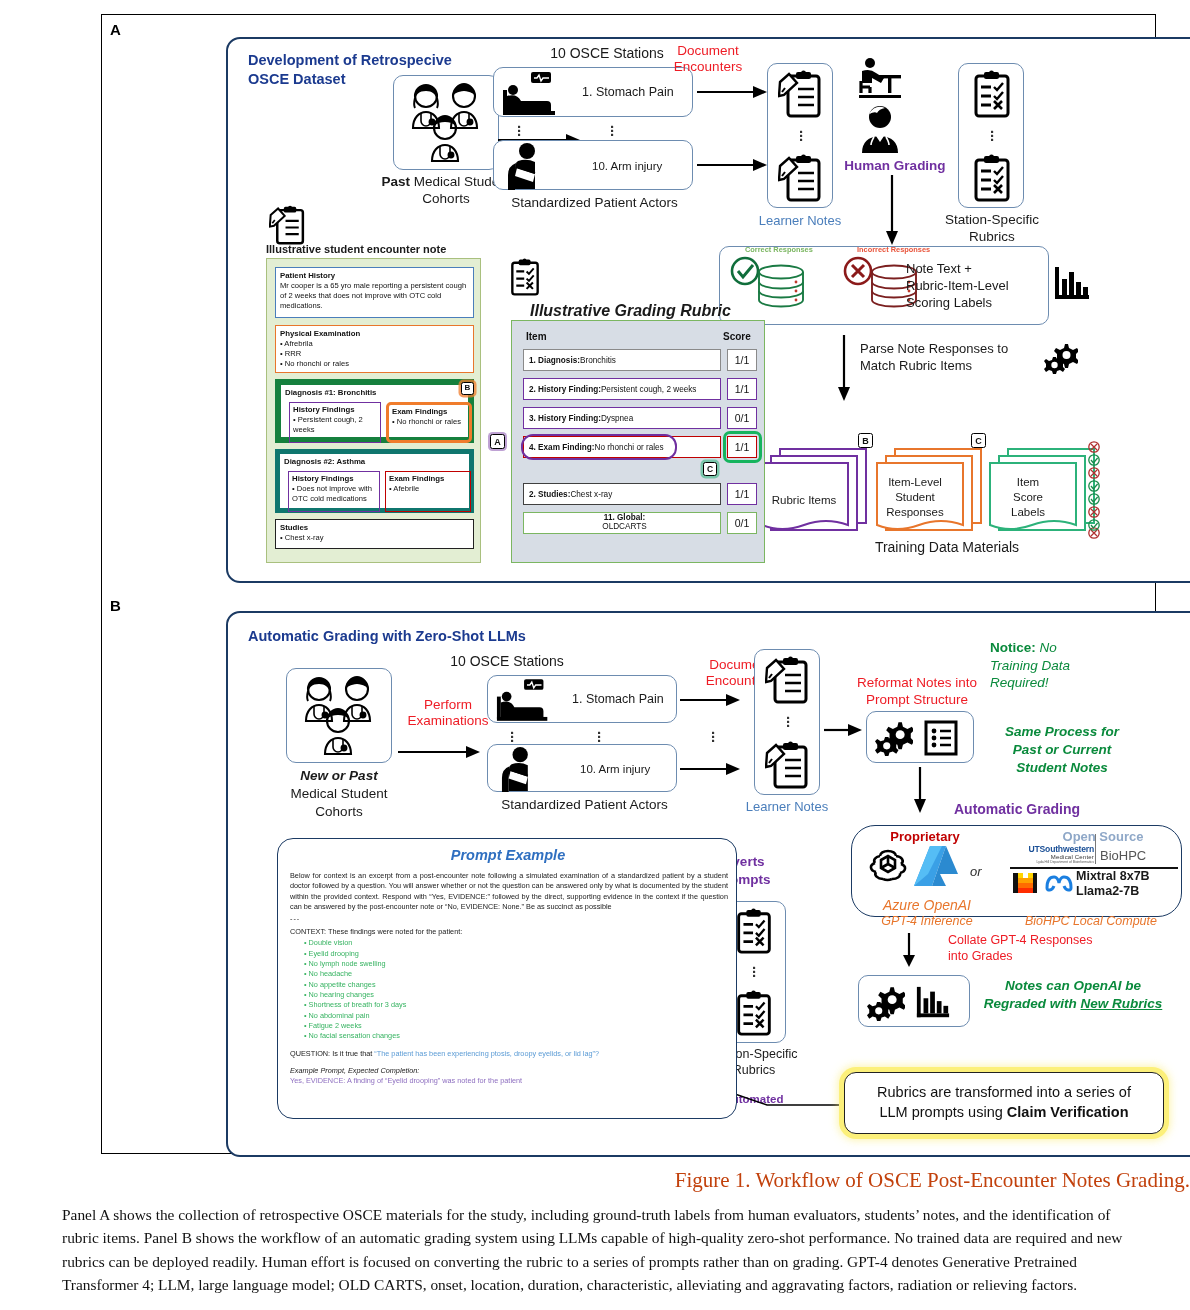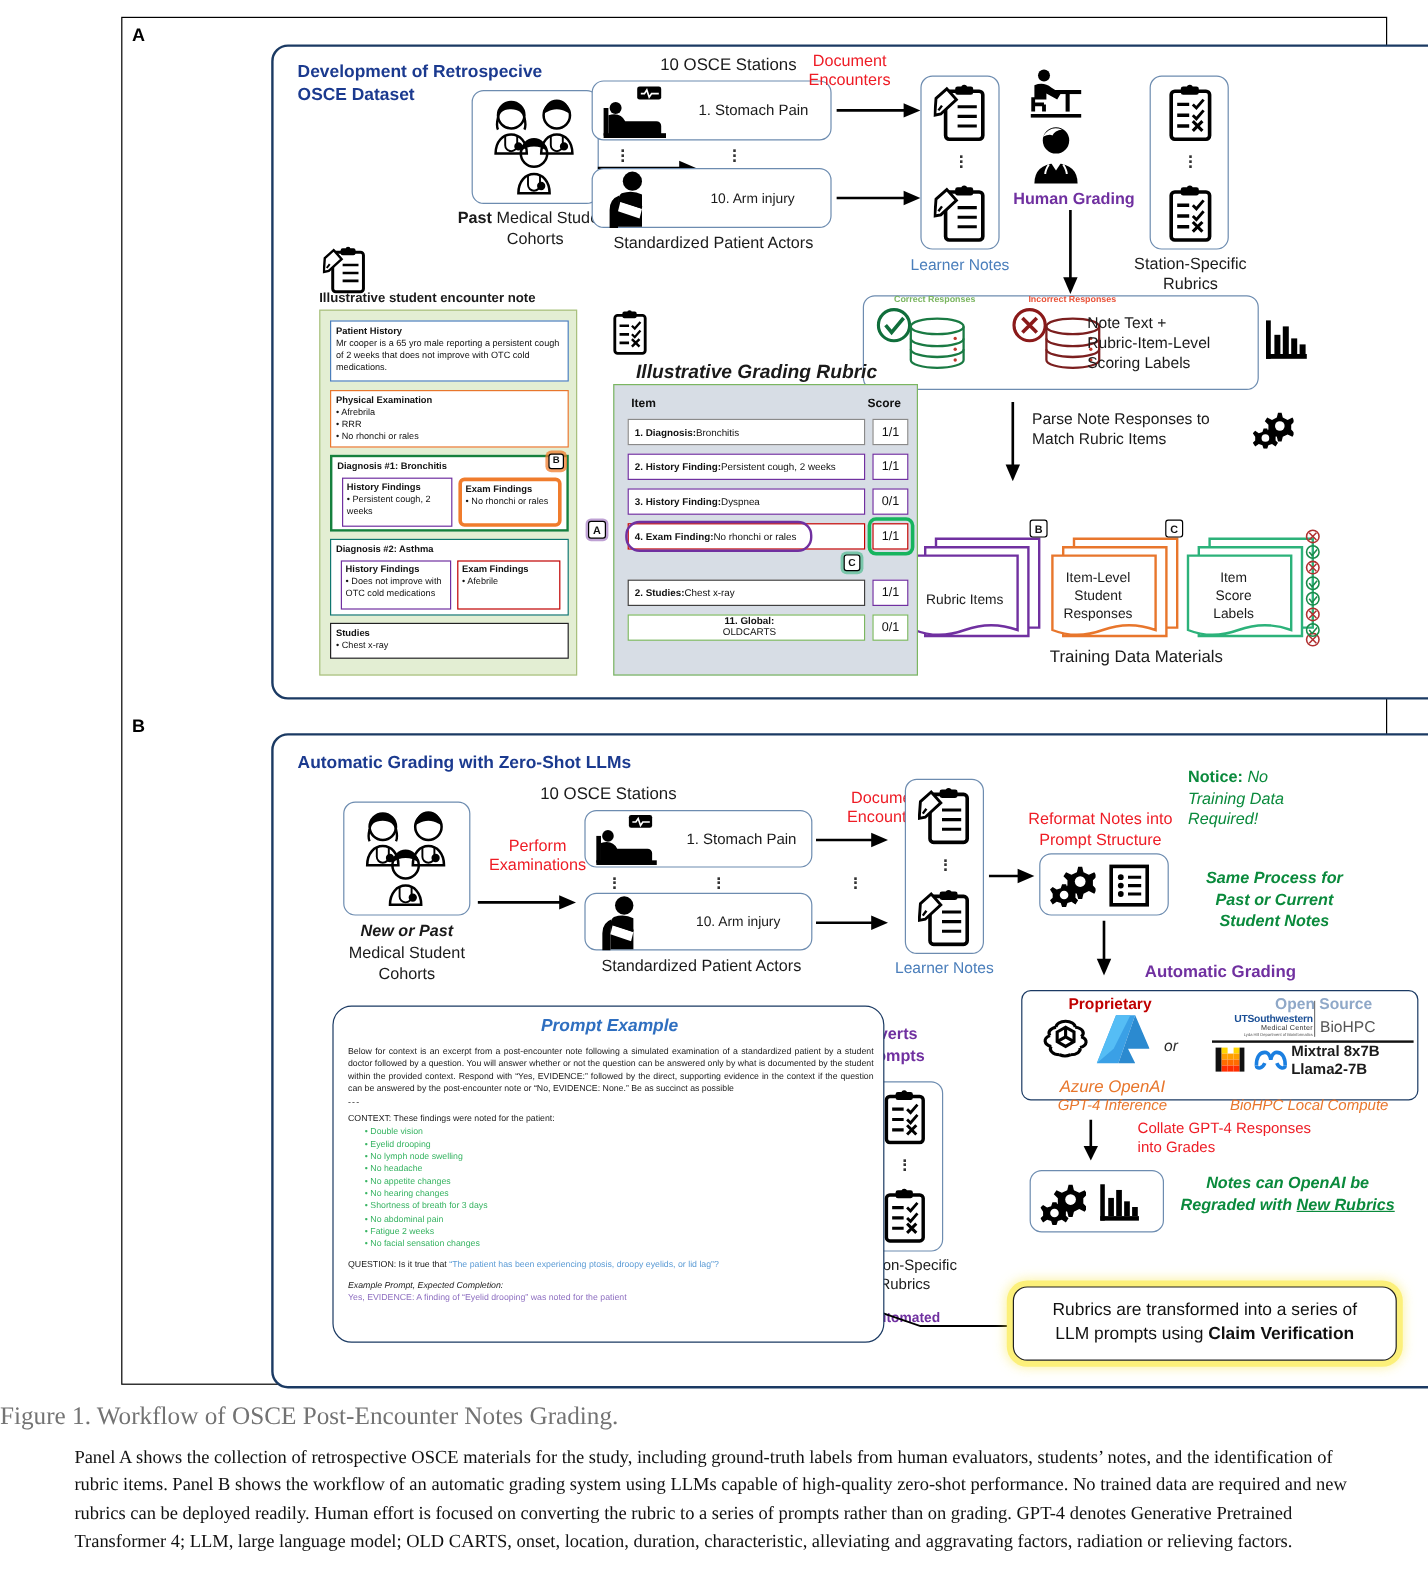--- a/index.html
+++ b/index.html
@@ -71,34 +71,34 @@
 
   
   #prompt-box { position:absolute; left:175px; top:823px; width:460px; height:281px;
                 border:1.6px solid #1b3a63; border-radius:16px; background:#fff; }
   #prompt-body { position:absolute; left:12px; top:32px; width:438px; font-size:7.3px;
                  line-height:1.42; color:#1a1a1a; }
   #prompt-body .ctx-item { color:#36b361; }
 
   
   #autograde-box { position:absolute; left:749px; top:810px; width:331px; height:92px;
-                   border:1.5px solid #1b3a63; border-radius:8px; background:#fff; }
+                   border:1.5px solid #1b3a63; border-radius:24px; background:#fff; }
 
   
   #callout {
     position:absolute; left:742px; top:1057px; width:320px; height:62px;
     border:1.8px solid #222; border-radius:12px; background:#fff;
     box-shadow:0 0 0 5px #fcf07a, 0 0 9px 6px rgba(250,235,100,.55);
     display:flex; align-items:center; justify-content:center; text-align:center;
     font-size:14.5px; line-height:1.35;
   }
 
   
-  #fig-caption { position:absolute; left:0; top:1168px; width:1190px; text-align:left;
-                 font-family:"Liberation Serif", serif; font-size:21px; color:#737373; }
+  #fig-caption { position:absolute; left:0; top:1168px; width:1190px; text-align:right;
+                 font-family:"Liberation Serif", serif; font-size:21px; color:#c2410c; }
   #fig-desc { position:absolute; left:62px; top:1203px; width:1068px;
               font-family:"Liberation Serif", serif; font-size:15.4px; line-height:1.52; color:#111; }
 </style>
 </head>
 <body>
 
 <div id="figure-frame">
 
   <div class="panel-letter" style="left:8px; top:6px;">A</div>
   <div class="panel-box" id="panel-a-box"></div>
@@ -411,35 +411,35 @@
       <span>Mr cooper is a 65 yro male reporting a persistent cough of 2 weeks that does not improve with OTC cold medications.</span>
     </div>
 
     <div class="note-sec" style="left:8px; top:66px; width:199px; height:48px; border:1px solid #e8762c;">
       <b>Physical Examination</b><br>
       <span>• <span>Afrebrila</span></span><br>
       <span>• <span>RRR</span></span><br>
       <span>• <span>No rhonchi or rales</span></span>
     </div>
 
-    <div class="note-sec" style="left:8px; top:120px; width:199px; height:64px; border:2px solid #15803d;">
+    <div class="note-sec" style="left:8px; top:120px; width:199px; height:64px; border:6px solid #15803d;">
       <b>Diagnosis #1: Bronchitis</b>
       <div style="position:absolute; left:8px; top:17px; width:92px; height:41px; border:1.4px solid #7030a0; padding:2px 3px;">
         <b>History Findings</b><br>
         • <span>Persistent cough, 2 weeks</span>
       </div>
       <div style="position:absolute; left:105px; top:17px; width:86px; height:41px; border:3px solid #f07c2c; border-radius:5px; padding:2px 3px;">
         <b>Exam Findings</b><br>
         • <span>No rhonchi or rales</span>
       </div>
       <div class="tagbox" style="left:180px; top:-3px; width:13px; height:13px; font-size:8px;
            box-shadow:0 0 0 2.5px rgba(240,124,44,.75);">B</div>
     </div>
 
-    <div class="note-sec" style="left:8px; top:190px; width:199px; height:64px; border:1px solid #0f766e;">
+    <div class="note-sec" style="left:8px; top:190px; width:199px; height:64px; border:5px solid #0f766e;">
       <b>Diagnosis #2: Asthma</b>
       <div style="position:absolute; left:8px; top:17px; width:92px; height:41px; border:1.4px solid #7030a0; padding:2px 3px;">
         <b>History Findings</b><br>
         • <span>Does not improve with OTC cold medications</span>
       </div>
       <div style="position:absolute; left:105px; top:17px; width:86px; height:41px; border:1.8px solid #c00000; padding:2px 3px;">
         <b>Exam Findings</b><br>
         • <span>Afebrile</span>
       </div>
     </div>

